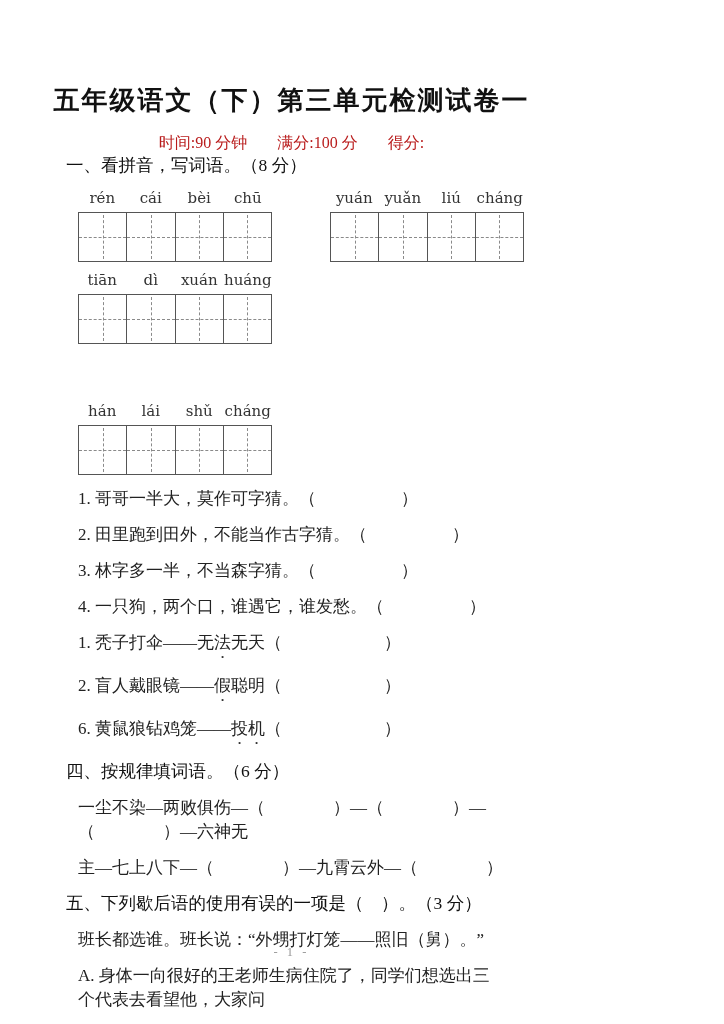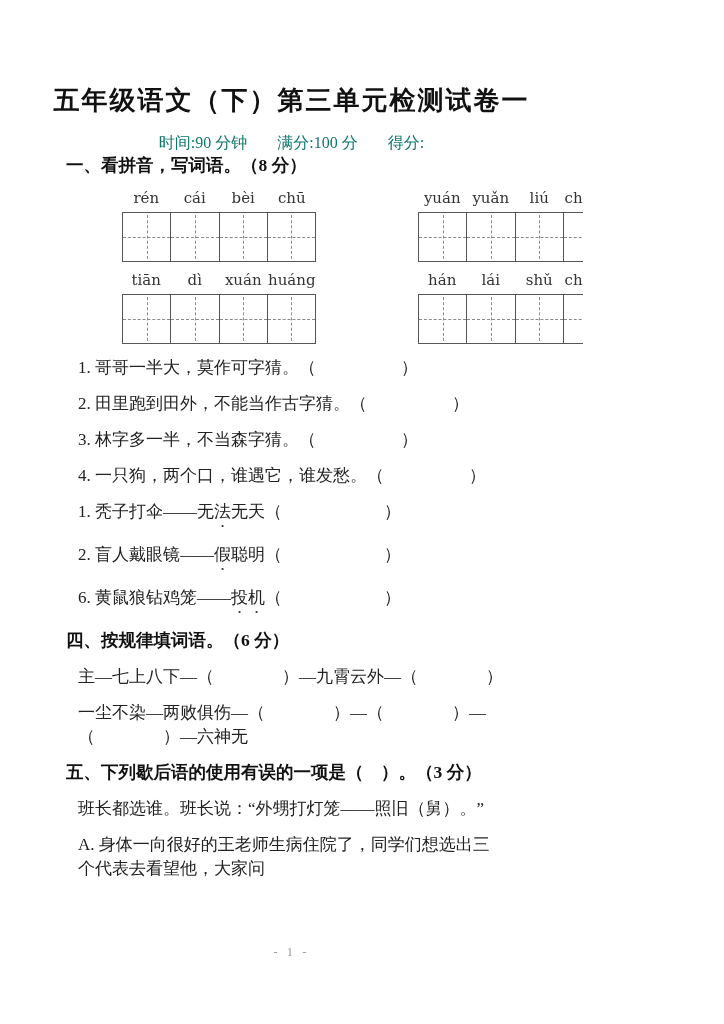--- a/index.html
+++ b/index.html
@@ -6,33 +6,33 @@
   .page{
     width:583px;height:1024px;background:#ffffff;position:relative;overflow:hidden;
     font-family:"Liberation Serif","DejaVu Serif",serif;color:#1e1e1e;border-radius:31px;
   }
   .title{
     margin:0;padding-top:84px;text-align:center;
     font-size:26px;font-weight:bold;letter-spacing:2px;line-height:1.3;color:#111;
   }
   .info{
     margin-top:14px;display:flex;justify-content:center;gap:30px;
-    font-size:16px;color:#0f766e;line-height:22px;
+    font-size:16px;color:#b91c1c;line-height:22px;
   }
   .content{padding:0 66px;}
-  h2.sec{font-size:17.5px;font-weight:bold;margin:0;line-height:1.35;color:#111;}
+  h2.sec{font-size:17.5px;font-weight:normal;margin:0;line-height:1.35;color:#111;}
   .h1{margin-top:18px;}
   .h2{margin-top:6px;}
   .h3{margin-top:15px;}
   .h4{margin-top:8px;}
   .h5{margin-top:15px;}
   .pin-row{display:flex;gap:58px;margin-left:12px;}
   .pin-row1{margin-top:12px;}
-  .pin-row2{margin-top:9px;}
-  .pin-group{width:194px;flex:0 0 auto;margin-left:44px;}
+  .pin-row2{margin-top:9px;flex-direction:column;}
+  .pin-group{width:194px;flex:0 0 auto;}
   .pin-labels{display:flex;font-size:15px;height:21px;margin-bottom:2px;color:#333;
     font-family:"DejaVu Serif","Liberation Serif",serif;}
   .pin-labels span{flex:1;text-align:center;}
   .grid-row{display:flex;height:50px;border:1.5px solid #555;box-sizing:border-box;background:#fff;}
   .grid-cell{flex:1;position:relative;border-right:1.5px solid #555;}
   .grid-cell:last-child{border-right:0;}
   .grid-cell::before{content:"";position:absolute;top:2px;bottom:2px;left:50%;border-left:1px dashed #8a8a8a;}
   .grid-cell::after{content:"";position:absolute;left:0;right:0;top:50%;border-top:1px dashed #8a8a8a;}
   p.line{margin:12px;font-size:17px;line-height:24px;color:#222;}
   .mt12{margin-top:12px;}
@@ -132,22 +132,22 @@
     <p class="line mt14">1. 哥哥一半大，莫作可字猜。（　　　　　）</p>
     <p class="line mt14">2. 田里跑到田外，不能当作古字猜。（　　　　　）</p>
     <p class="line mt14">3. 林字多一半，不当森字猜。（　　　　　）</p>
     <p class="line mt14">4. 一只狗，两个口，谁遇它，谁发愁。（　　　　　）</p>
 
     <p class="line mt17"><span>1. 秃子打伞——无</span><span class="dotted">法</span><span>无天（　　　　　　）</span></p>
     <p class="line mt18"><span>2. 盲人戴眼镜——</span><span class="dotted">假</span><span>聪明（　　　　　　）</span></p>
     <p class="line mt18"><span>6. 黄鼠狼钻鸡笼——</span><span class="dotted">投机</span><span>（　　　　　　）</span></p>
 
     <h2 class="sec h4">四、按规律填词语。（6 分）</h2>
+    <p class="line mt12">一尘不染—两败俱伤—（　　　　）—（　　　　）—（　　　　）—六神无</p>
     <p class="line mt14">主—七上八下—（　　　　）—九霄云外—（　　　　）</p>
-    <p class="line mt12">一尘不染—两败俱伤—（　　　　）—（　　　　）—（　　　　）—六神无</p>
 
     <h2 class="sec h5">五、下列歇后语的使用有误的一项是（　）。（3 分）</h2>
     <p class="line mt14">班长都选谁。班长说：“外甥打灯笼——照旧（舅）。”</p>
     <p class="line mt14">A. 身体一向很好的王老师生病住院了，同学们想选出三个代表去看望他，大家问</p>
 
   </div>
 
   <div class="pagenum">- 1 -</div>
 </div>
 

